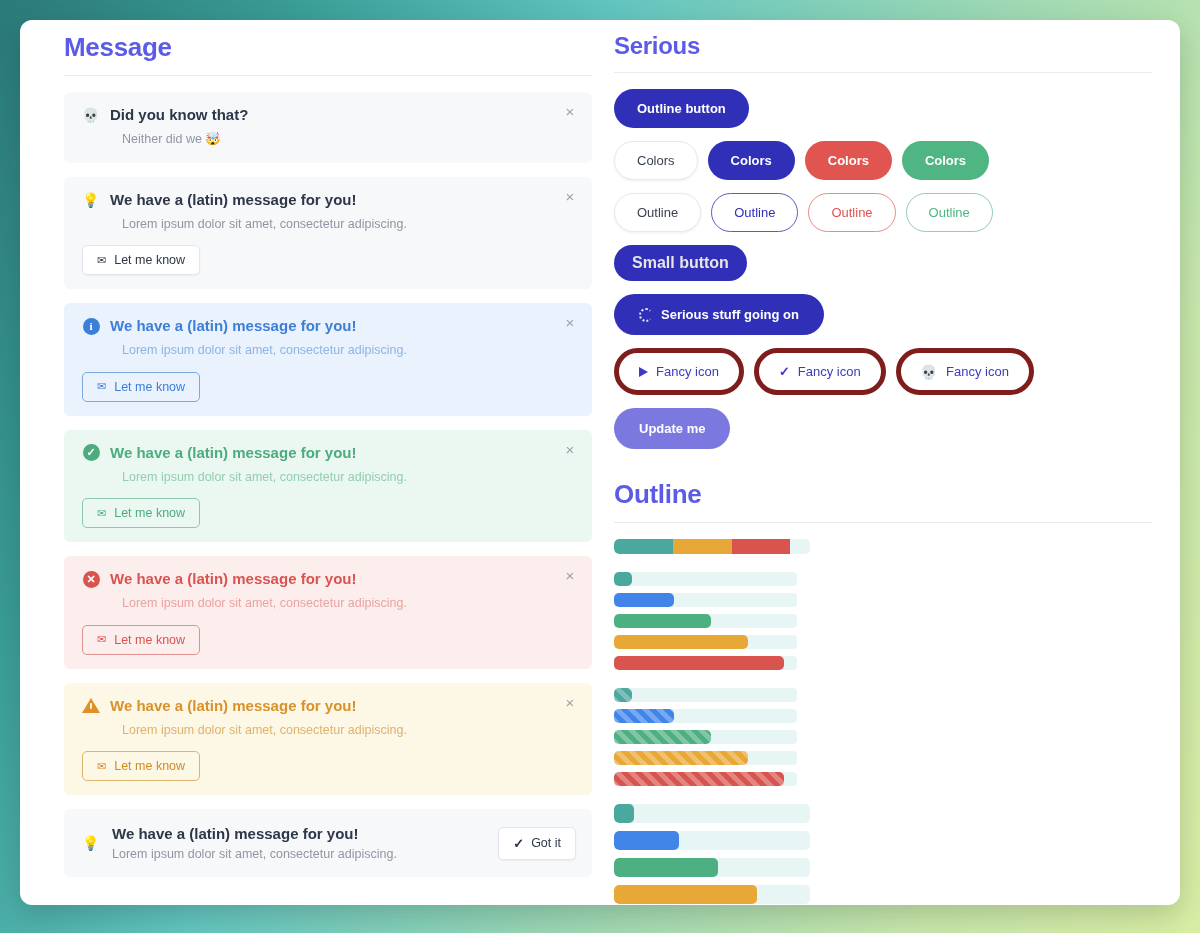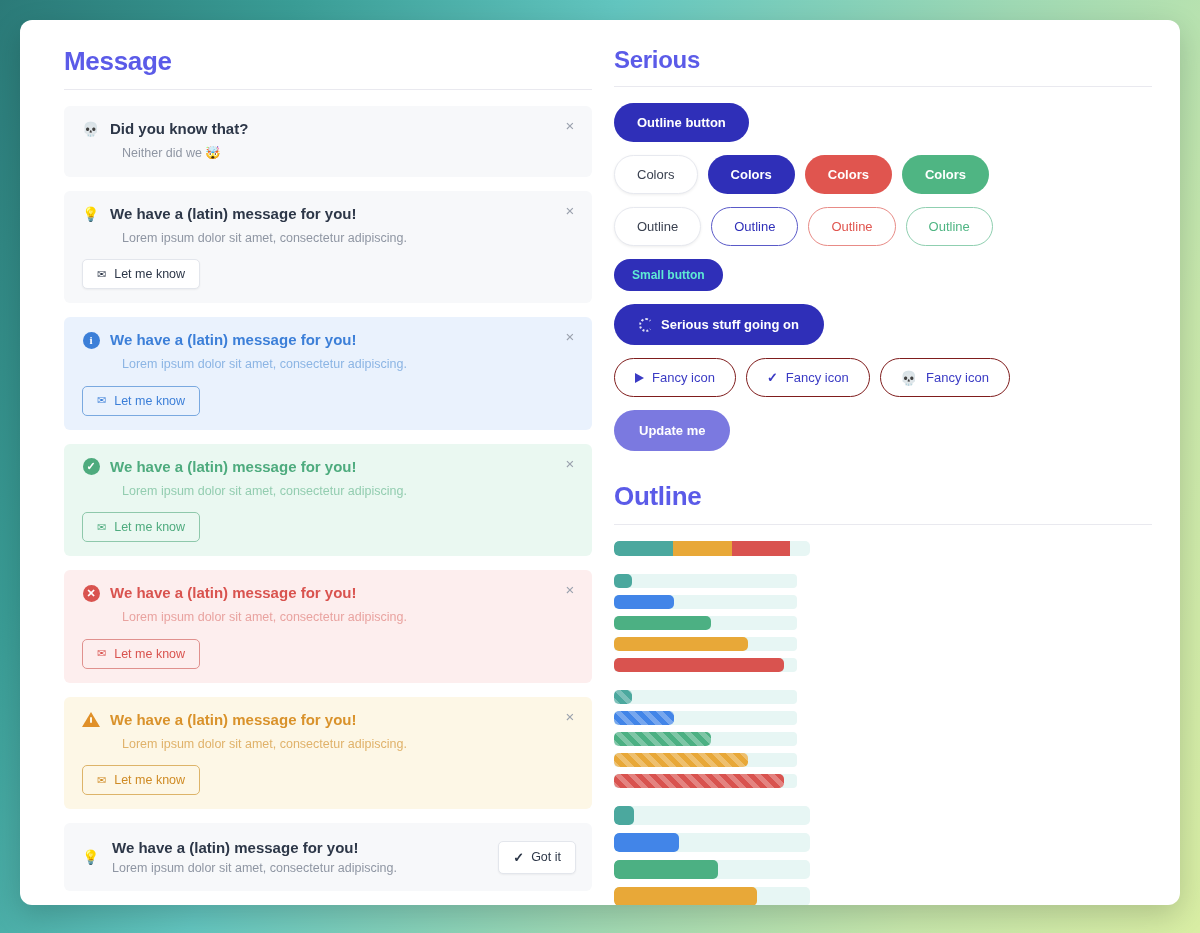--- a/index.html
+++ b/index.html
@@ -14,21 +14,21 @@
   }
   .page-card {
     position: absolute;
     left: 20px; top: 20px;
     width: 1160px; height: 885px;
     background: #ffffff;
     border-radius: 12px;
     box-shadow: 0 10px 30px rgba(0,0,0,0.18);
     overflow: hidden;
   }
-  .cols { display: flex; padding: 26px 20px 0 20px; }
+  .cols { display: flex; padding: 12px 20px 0 20px; }
   .col-left { width: 552px; padding-left: 24px; }
   .col-right { width: 560px; padding-left: 22px; }
 
   .sec-title {
     font-size: 26px;
     font-weight: bold;
     color: #5b5be8;
     letter-spacing: -0.3px;
   }
   .sec-rule {
@@ -124,23 +124,23 @@
     white-space: nowrap;
   }
   .b-primary { background: #2f2fb8; color: #fff; }
   .b-white { background: #fff; color: #3a4150; border: 1px solid #e7e9ef; font-weight: normal; box-shadow: 0 1px 3px rgba(0,0,0,.07); }
   .b-red { background: #e0554f; color: #fff; }
   .b-green { background: #4fb583; color: #fff; }
   .b-o-default { background: #fff; color: #3a4150; border: 1px solid #e7e9ef; font-weight: normal; box-shadow: 0 1px 3px rgba(0,0,0,.07); }
   .b-o-primary { background: #fff; color: #2f2fb8; border: 1px solid #5a5ac8; font-weight: normal; }
   .b-o-red { background: #fff; color: #e0554f; border: 1px solid #e88b86; font-weight: normal; }
   .b-o-green { background: #fff; color: #4fb583; border: 1px solid #8fcfb0; font-weight: normal; }
-  .b-small { background: #2f2fb8; color: #5eead4; padding: 8px 17px; font-size: 12px; }
+  .b-small { background: #2f2fb8; color: #e5e5e5; padding: 8px 17px; font-size: 16px; }
   .b-loading { background: #2f2fb8; color: #fff; padding: 12px 24px; }
-  .b-fancy { background: #fff; color: #3b3bc4; border: 1px solid #7f1d1d; font-weight: normal; padding: 11px 20px; }
+  .b-fancy { background: #fff; color: #3b3bc4; border: 5px solid #7f1d1d; font-weight: normal; padding: 11px 20px; }
   .b-update { background: #7b79e0; color: #fff; padding: 12px 24px; }
 
   .spin {
     width: 14px; height: 14px; border-radius: 50%;
     border: 2px dotted rgba(255,255,255,0.85);
     border-right-color: transparent;
     display: inline-block;
   }
   .play-tri { width:0;height:0;border-top:5px solid transparent;border-bottom:5px solid transparent;border-left:9px solid #3b3bc4; }
   .chk { font-size: 13px; font-weight: bold; }

